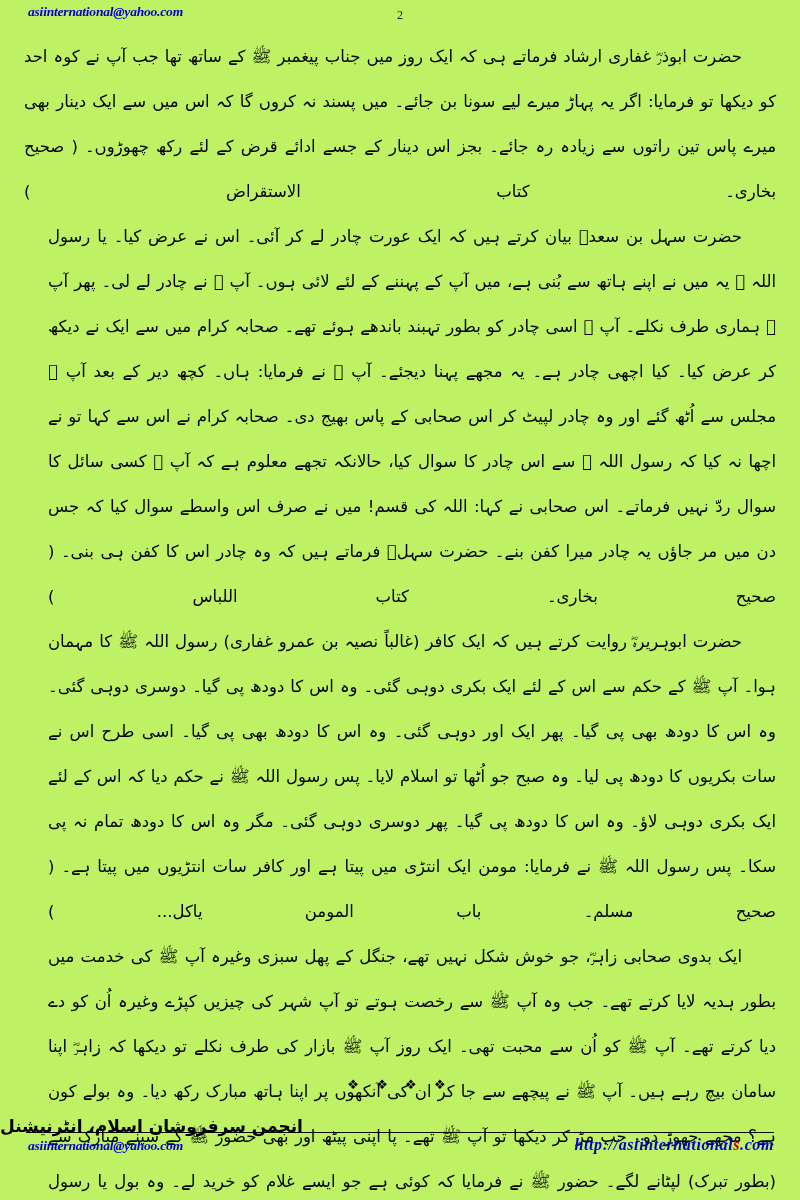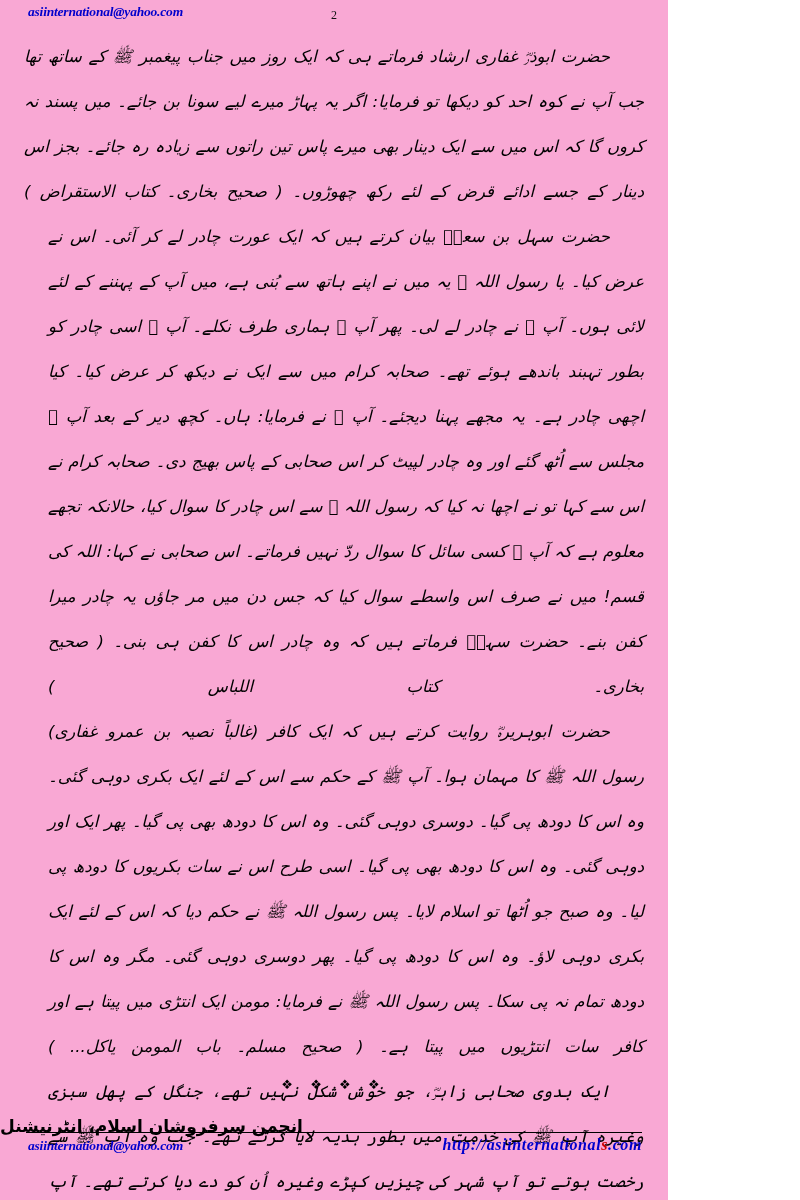--- a/index.html
+++ b/index.html
@@ -13,23 +13,23 @@
     position: relative;
     font-family: "Liberation Serif", "DejaVu Serif", serif;
     color: #000000;
     overflow: hidden;
   }
 
   
   .page {
     position: absolute;
     inset: 0;
-    width: 668px;
+    width: 800px;
     height: 1200px;
-    background: #f9a8d4;
+    background: #bef264;
   }
 
   
   .page-header {
     position: absolute;
     top: 0;
     left: 0;
     right: 0;
     height: 34px;
   }
@@ -71,21 +71,20 @@
     color: #000;
   }
   .para {
     margin: 0 0 0 0;
     direction: rtl;
     unicode-bidi: isolate;
     text-align: justify;
     text-align-last: justify;
     text-indent: 34px;
     word-spacing: 0.5px;
-    font-style: italic;
   }
   .para.last-left {
     text-align-last: right;
   }
   .para + .para {
     margin-top: 0;
     margin-left: 24px;
   }
 
   

